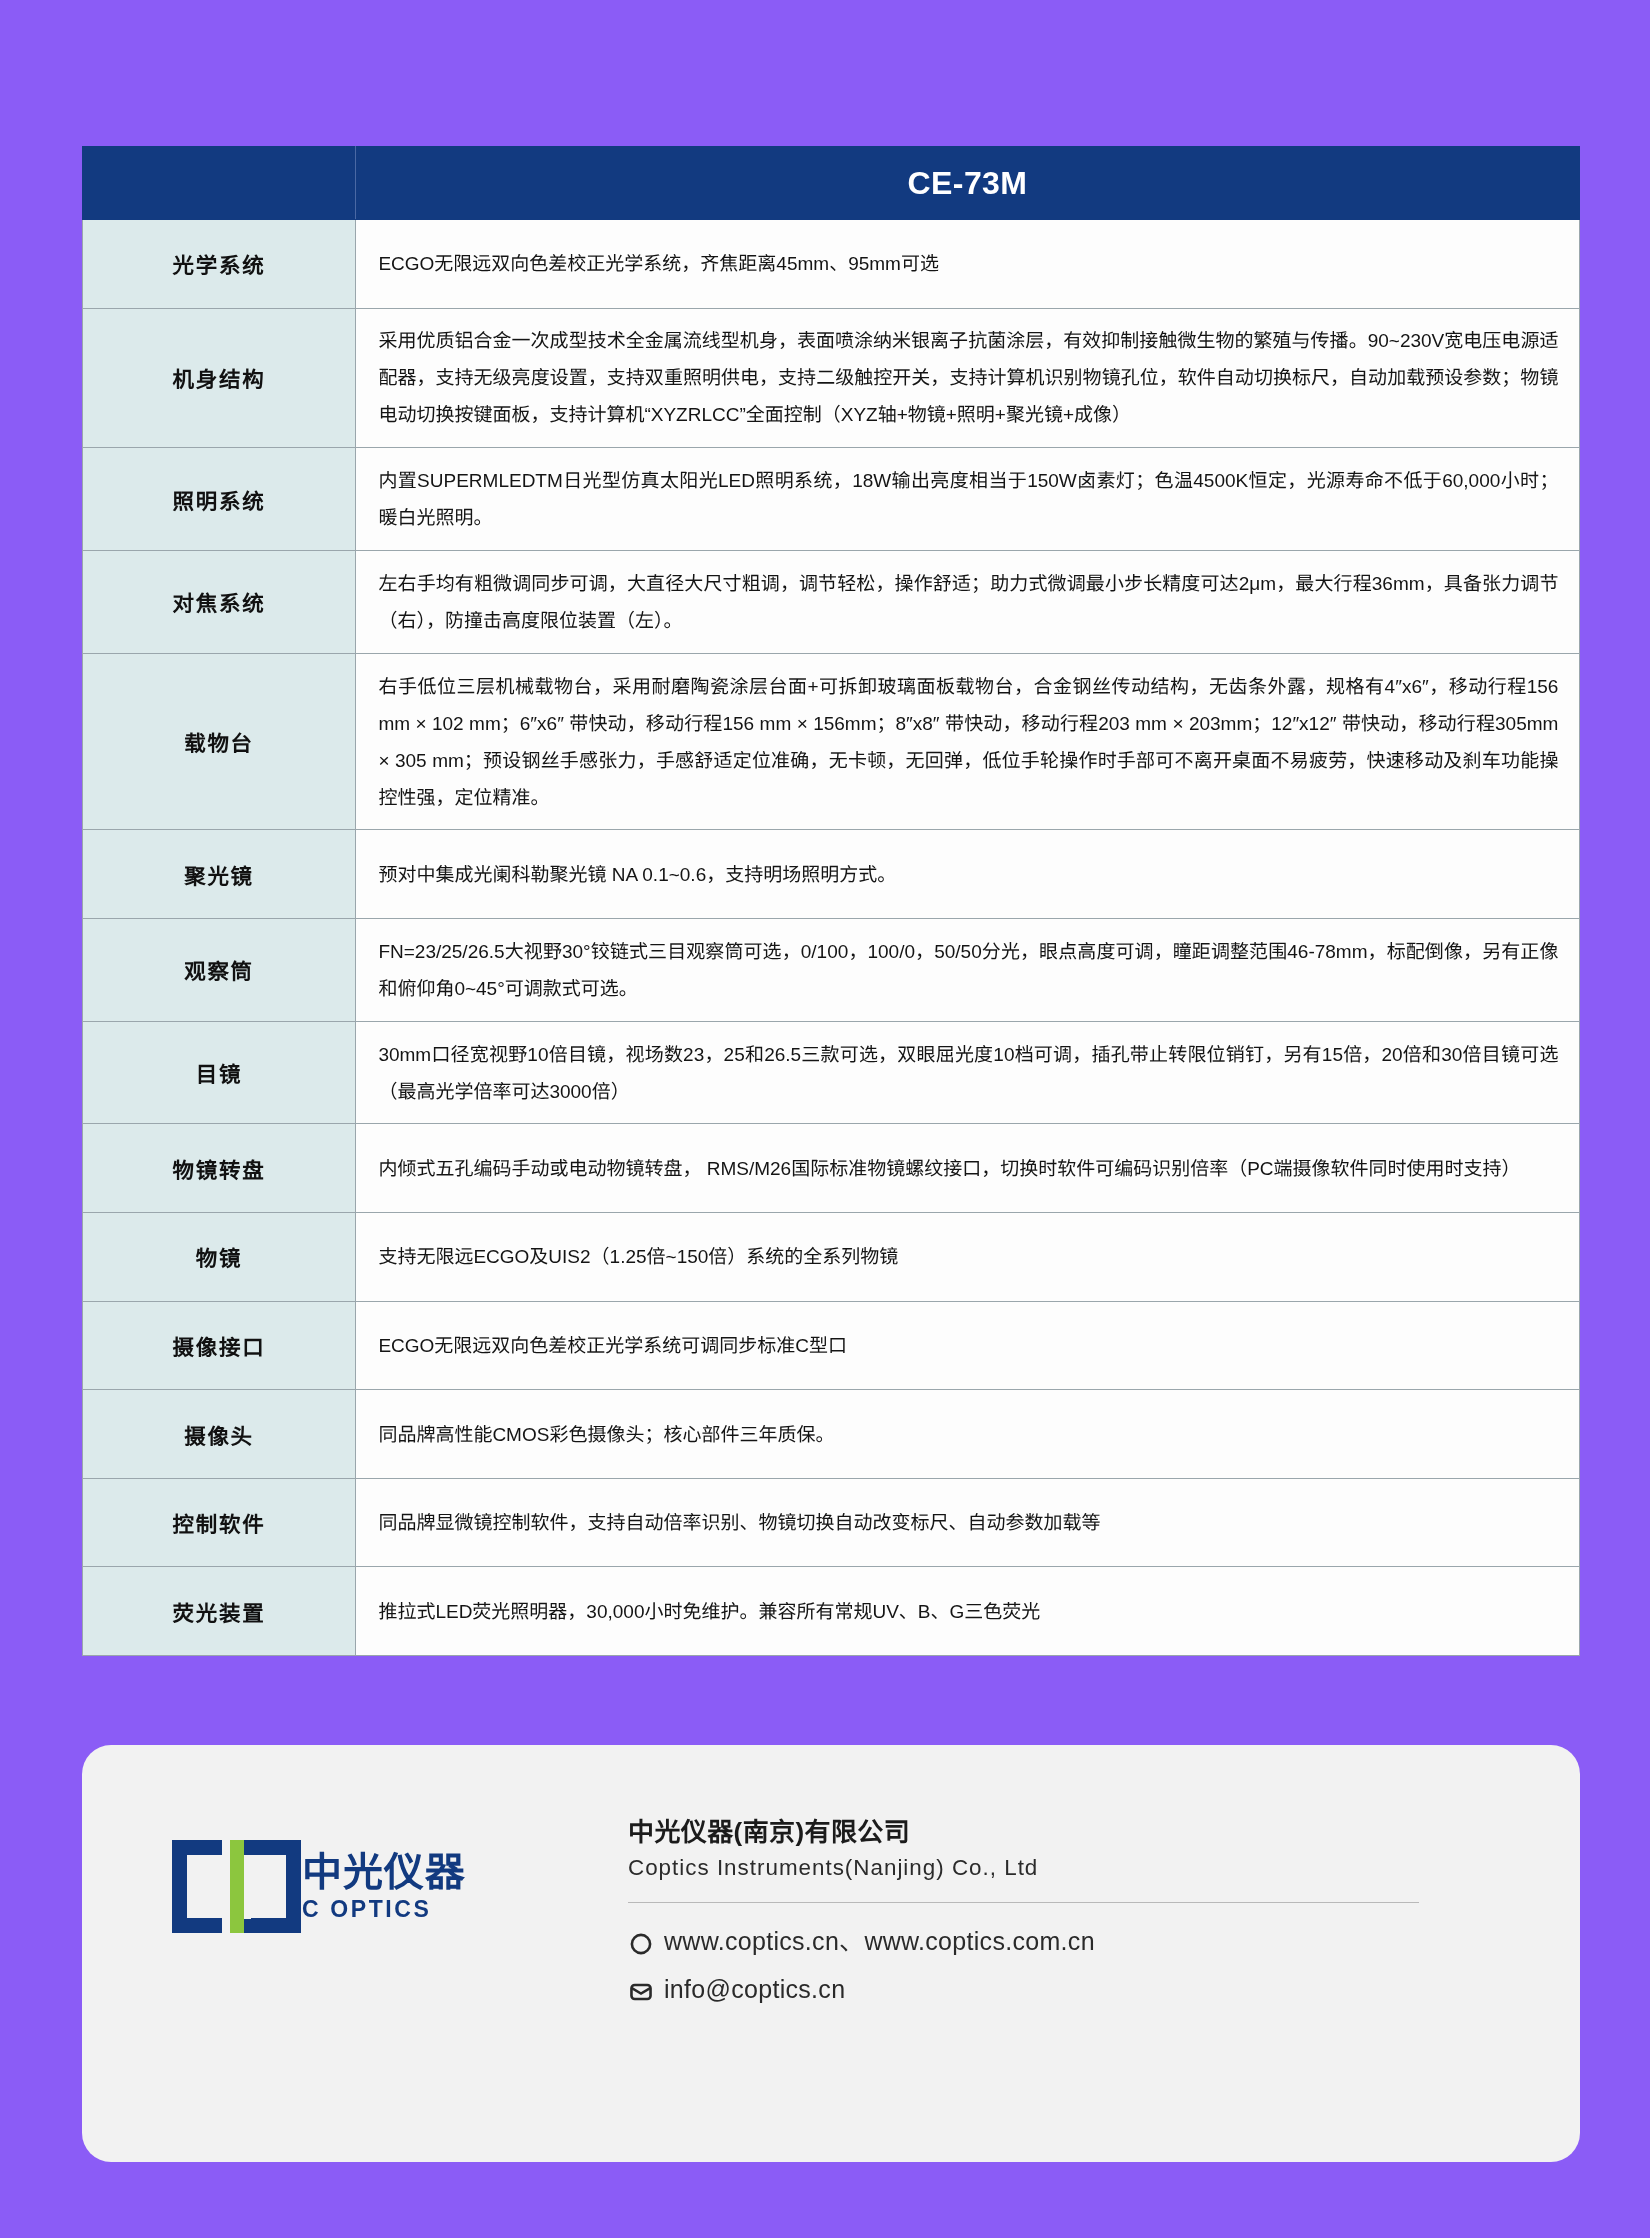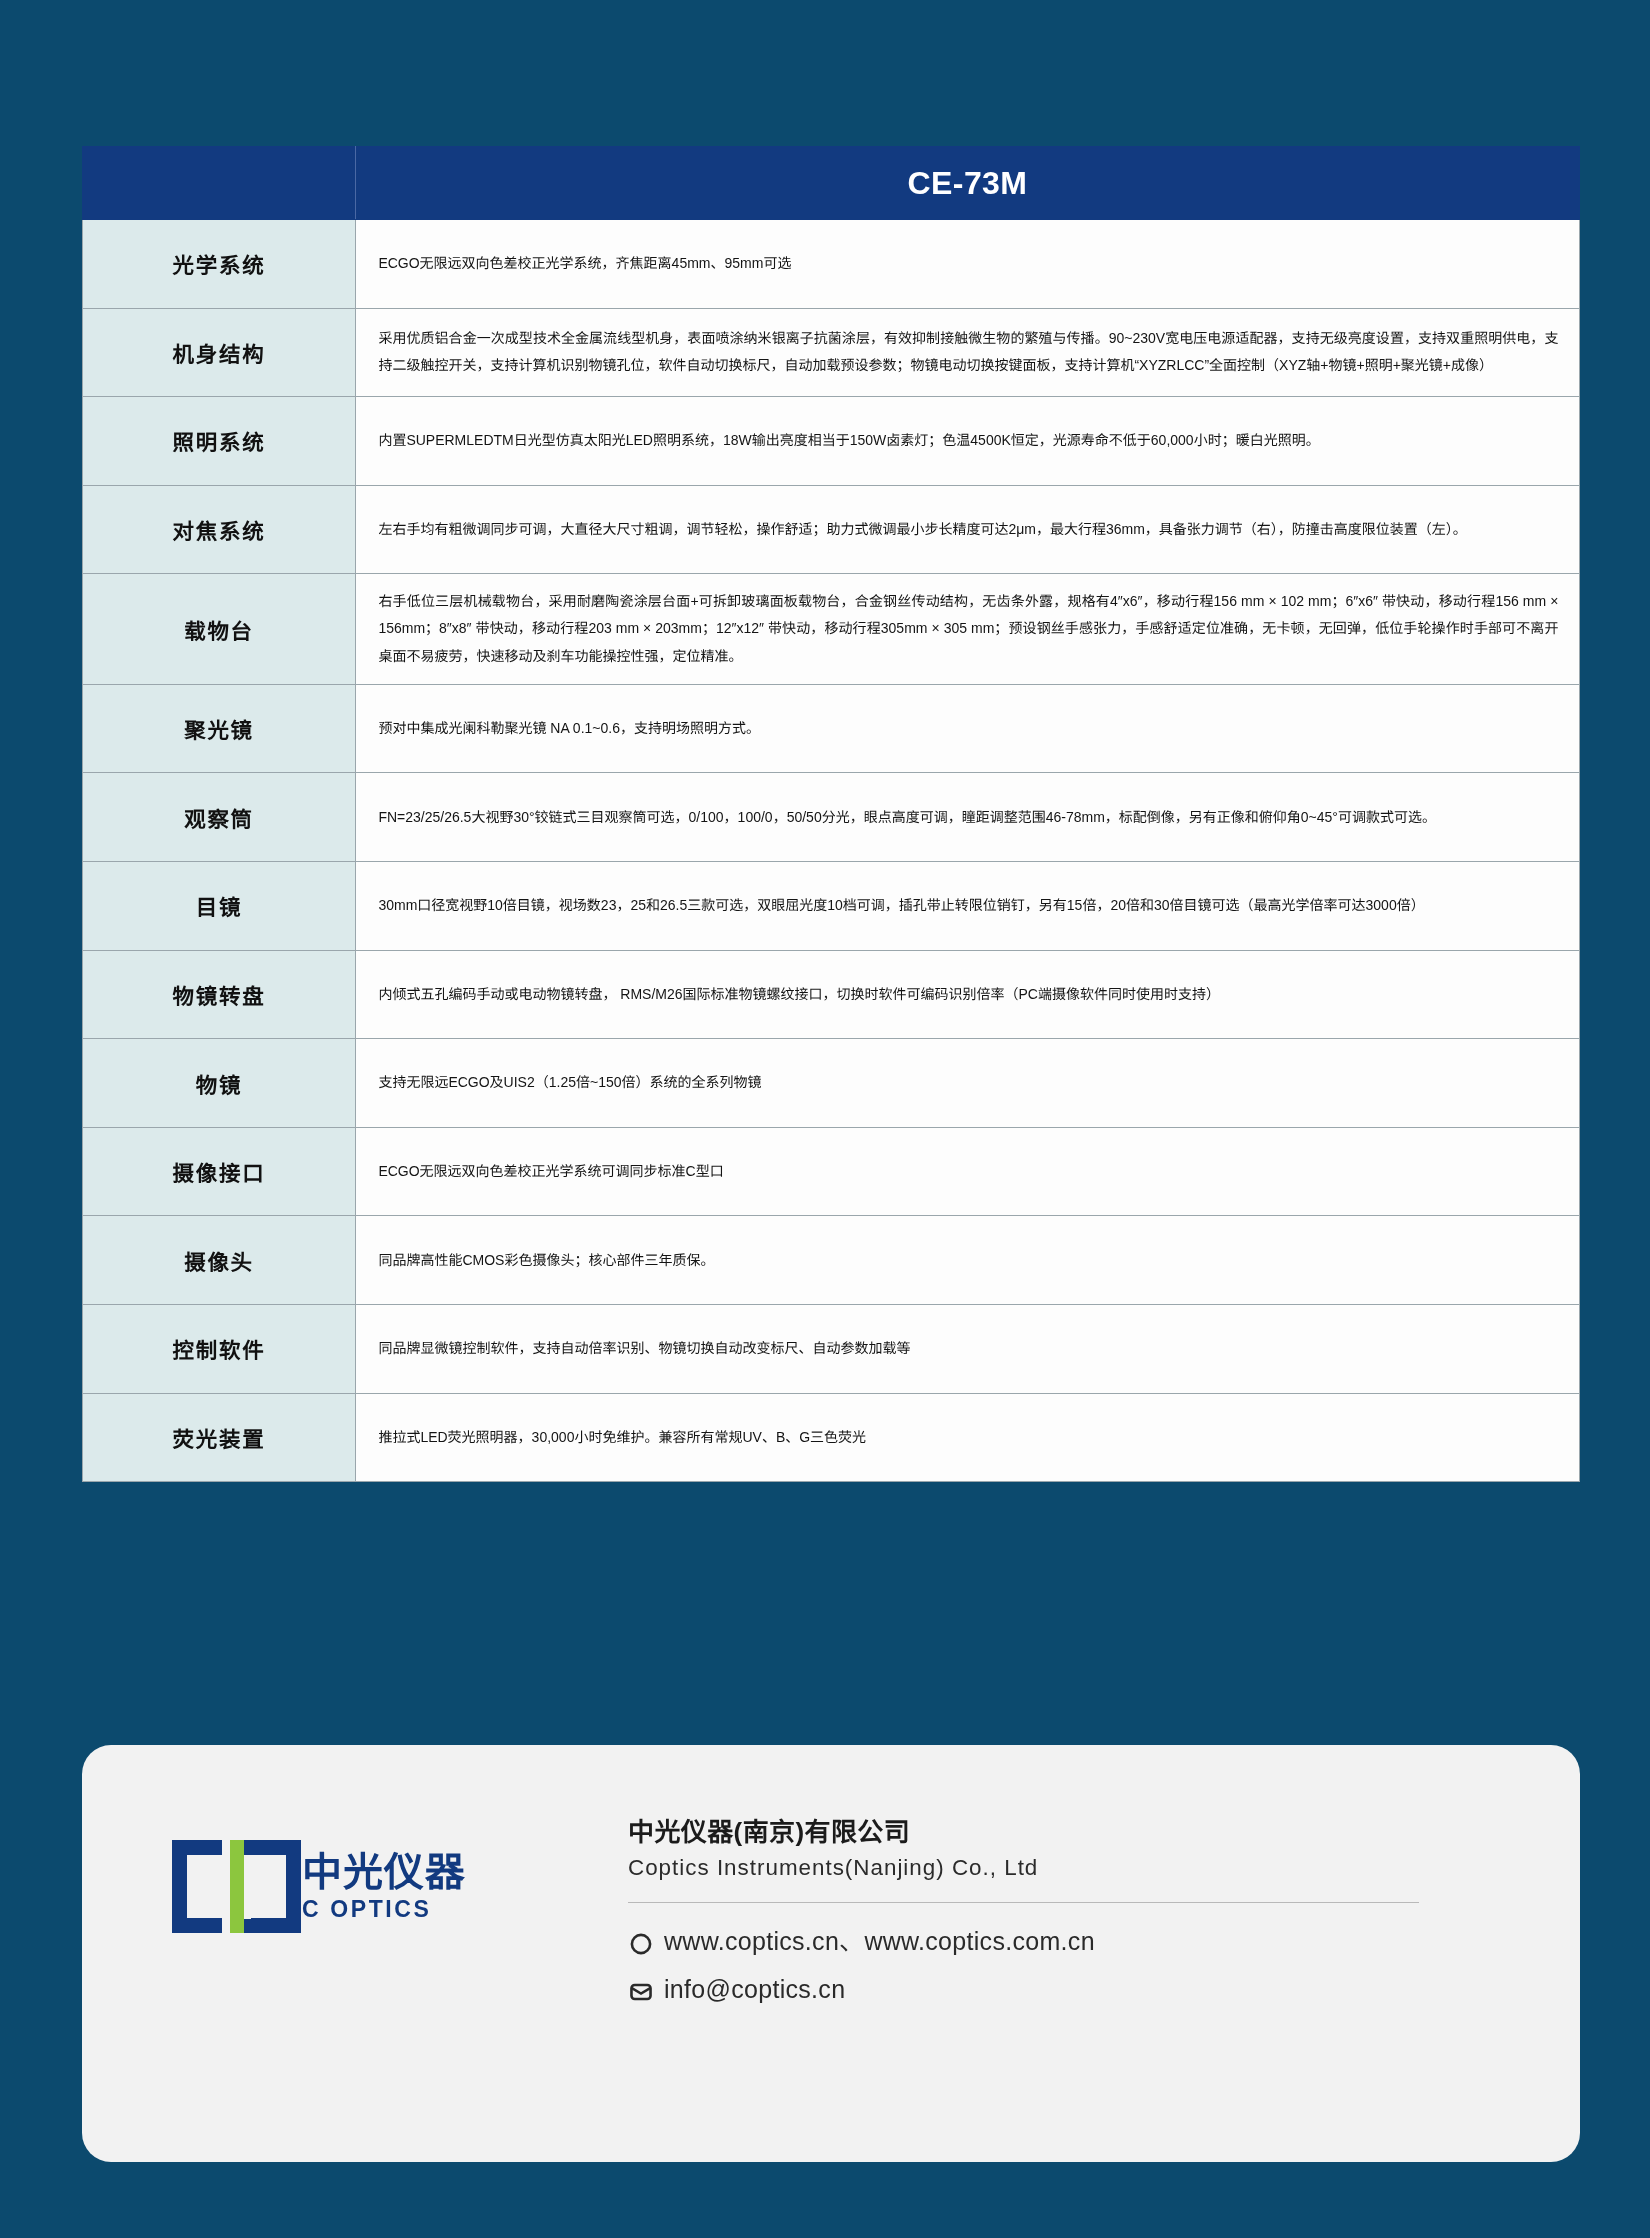--- a/index.html
+++ b/index.html
@@ -12,21 +12,21 @@
     height: 2239px;
     font-family: "Liberation Sans", "DejaVu Sans", sans-serif;
     color: #1a1a1a;
     position: relative;
     overflow: hidden;
   }
 
   .page {
     position: absolute;
     inset: 0;
-    background: #0c4a6e;
+    background: #8b5cf6;
   }
 
   
   .spec-table-wrap {
     position: absolute;
     left: 82px;
     top: 146px;
     width: 1498px;
   }
   table.spec {
@@ -63,21 +63,21 @@
     font-size: 21.5px;
     font-weight: bold;
     color: #111111;
     letter-spacing: 1.7px;
     padding: 12px 11px;
   }
   td.value-cell {
     background: #fdfdfd;
     border: 0.9px solid #9aa6ac;
     vertical-align: middle;
-    font-size: 14px;
+    font-size: 19px;
     line-height: 1.95;
     color: #141414;
     padding: 13.8px 20.6px 13.8px 22.4px;
     text-align: justify;
     word-break: break-word;
   }
   tr.r-tall td { height: 60px; }
 
   
   .footer-card {

